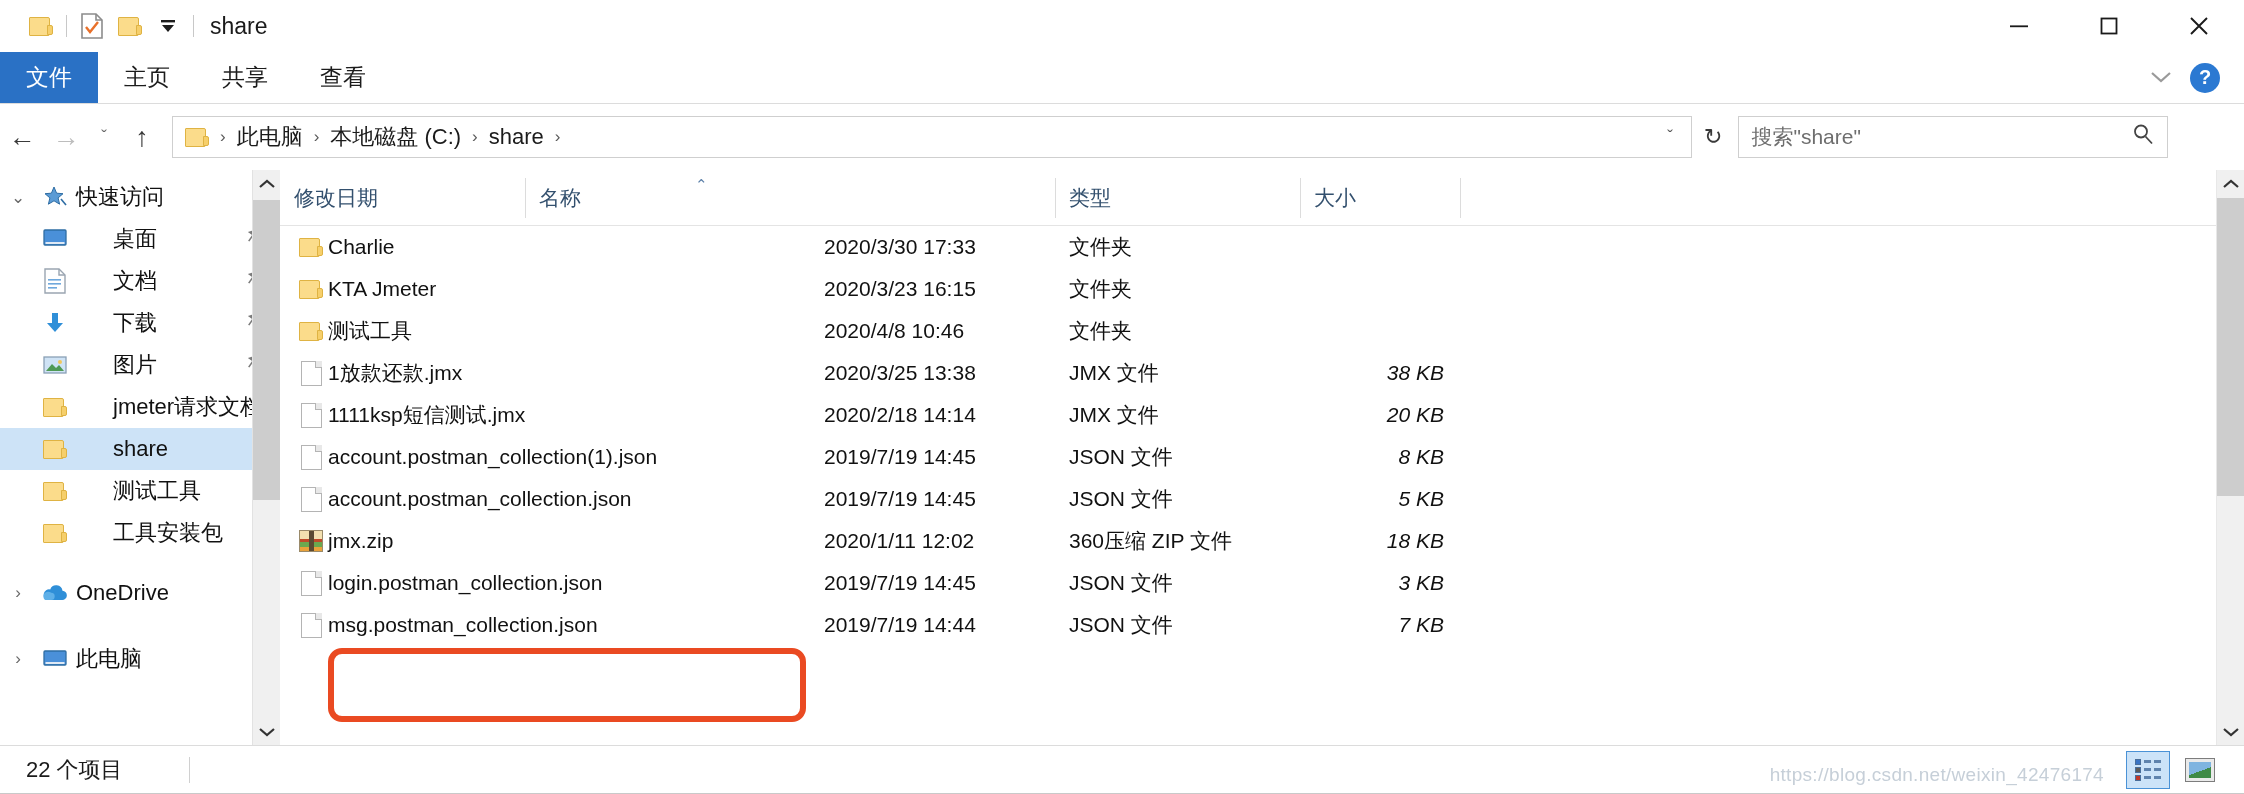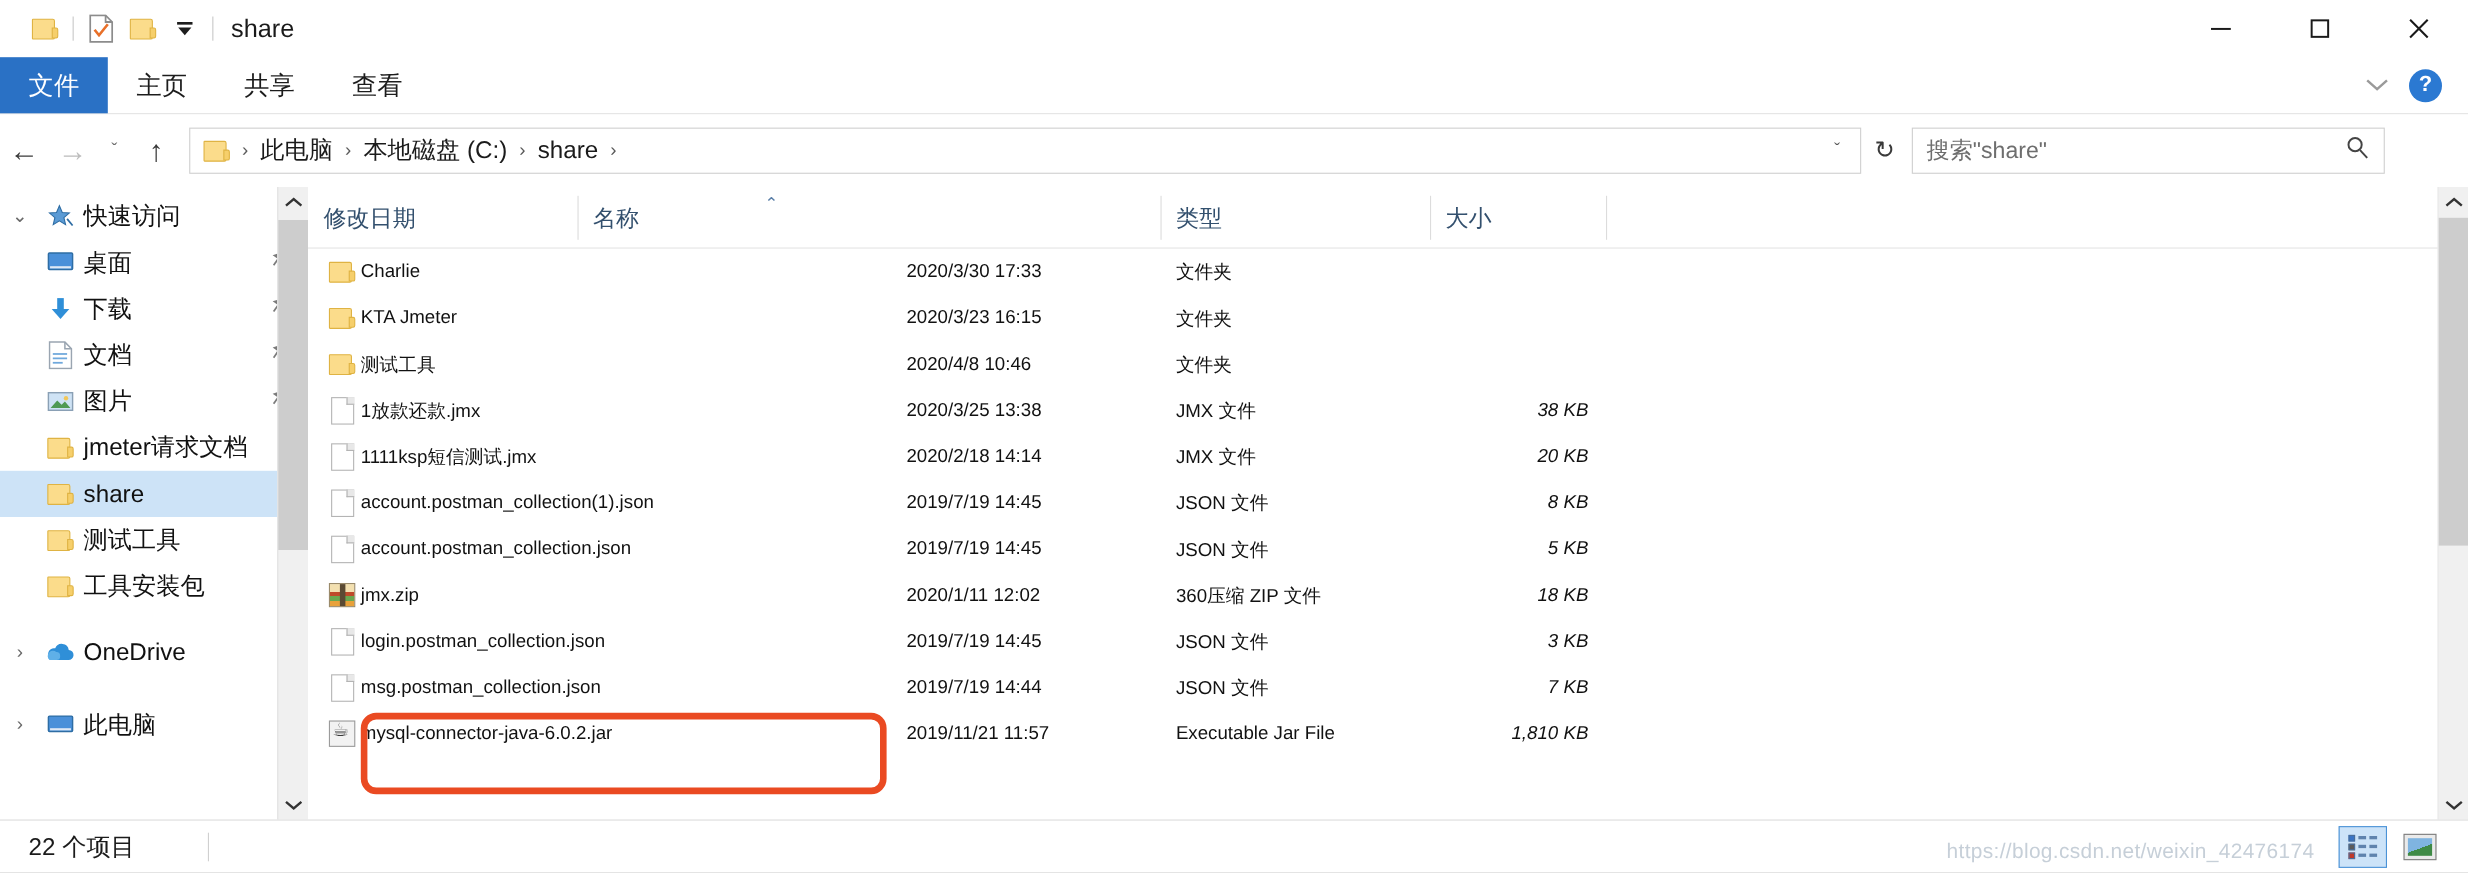--- a/index.html
+++ b/index.html
@@ -109,21 +109,21 @@
     font-size: 22px; color: #111; white-space: nowrap;
   }
   .nav-row.selected { background: #cde3f7; }
   .nav-exp { width: 36px; text-align: center; color: #6a6a6a; font-size: 17px; }
   .nav-ico { width: 38px; display: flex; align-items: center; justify-content: center; }
   .nav-label { padding-left: 2px; }
   .pin {
     margin-left: auto; color: #7b7b7b; font-size: 17px; padding-right: 10px;
     transform: rotate(35deg);
   }
-  .indent { padding-left: 36px; }
+  .indent { padding-left: 36px; gap: 37px; }
 
   
   #sb-scroll {
     position: absolute; right: 0; top: 0; width: 28px; height: 100%;
     background: #f0f0f0; border-left: 1px solid #e2e2e2;
   }
   #sb-scroll .arrow { height: 28px; display: flex; align-items: center; justify-content: center; color: #3d3d3d; font-size: 16px; }
   #sb-scroll .arrow.bot { position: absolute; bottom: 0; left: 0; right: 0; }
   #sb-scroll .thumb { position: absolute; top: 30px; left: 0; width: 28px; height: 300px; background: #cdcdcd; }
 
@@ -145,21 +145,21 @@
   .col.c-type { width: 245px; }
   .col.c-size { width: 160px; }
   .col-tail { flex: 1; height: 56px; position: relative; }
   .col-tail::before { content: ""; position: absolute; left: 0; top: 8px; bottom: 8px; width: 1px; background: #dcdcdc; }
   .sortarrow {
     position: absolute; left: 170px; top: 6px; color: #5a7fa8; font-size: 15px;
   }
 
   #rows { position: absolute; left: 0; top: 56px; right: 0; bottom: 0; }
   .frow {
-    height: 42px; display: flex; align-items: center; font-size: 17px; color: #111;
+    height: 42px; display: flex; align-items: center; font-size: 21px; color: #111;
     white-space: nowrap;
   }
   .cell-name { width: 530px; display: flex; align-items: center; padding-left: 14px; overflow: visible; }
   .cell-name .fico { width: 34px; display: flex; align-items: center; justify-content: center; }
   .cell-date { width: 245px; padding-left: 14px; }
   .cell-type { width: 245px; padding-left: 14px; }
   .cell-size { width: 160px; padding-right: 16px; text-align: right; font-style: italic; }
 
   
   .doc-ico { width: 21px; height: 25px; position: relative; }
@@ -366,55 +366,55 @@
         <span class="pin">
           <svg width="18" height="18" viewBox="0 0 18 18">
               <path d="M6 1h6v5l3 4H3l3-4z" fill="#7b7b7b"></path>
               <rect x="8.2" y="10" width="1.6" height="7" fill="#7b7b7b"></rect>
             </svg>
         </span>
       </div>
 
       <div class="nav-row indent">
         <span class="nav-ico">
+          <svg width="22" height="26" viewBox="0 0 22 26">
+            <path d="M1 1h14l6 6v18H1z" fill="#fff" stroke="#9aa5b1" stroke-width="1.4"></path>
+            <path d="M15 1v6h6" fill="none" stroke="#9aa5b1" stroke-width="1.4"></path>
+            <rect x="4" y="11" width="13" height="1.6" fill="#6fa8dc"></rect>
+            <rect x="4" y="15" width="13" height="1.6" fill="#6fa8dc"></rect>
+            <rect x="4" y="19" width="9" height="1.6" fill="#6fa8dc"></rect>
+          </svg>
+        </span>
+        <span class="nav-label">文档</span>
+        <span class="pin">
+          <svg width="18" height="18" viewBox="0 0 18 18">
+              <path d="M6 1h6v5l3 4H3l3-4z" fill="#7b7b7b"></path>
+              <rect x="8.2" y="10" width="1.6" height="7" fill="#7b7b7b"></rect>
+            </svg>
+        </span>
+      </div>
+
+      <div class="nav-row indent">
+        <span class="nav-ico">
           <svg width="24" height="24" viewBox="0 0 24 24">
             <rect x="9" y="2" width="6" height="11" fill="#2f8fd8"></rect>
             <path d="M4 12h16l-8 9z" fill="#2f8fd8"></path>
           </svg>
         </span>
         <span class="nav-label">下载</span>
         <span class="pin">
           <svg width="18" height="18" viewBox="0 0 18 18">
               <path d="M6 1h6v5l3 4H3l3-4z" fill="#7b7b7b"></path>
               <rect x="8.2" y="10" width="1.6" height="7" fill="#7b7b7b"></rect>
             </svg>
         </span>
       </div>
 
       <div class="nav-row indent">
         <span class="nav-ico">
-          <svg width="22" height="26" viewBox="0 0 22 26">
-            <path d="M1 1h14l6 6v18H1z" fill="#fff" stroke="#9aa5b1" stroke-width="1.4"></path>
-            <path d="M15 1v6h6" fill="none" stroke="#9aa5b1" stroke-width="1.4"></path>
-            <rect x="4" y="11" width="13" height="1.6" fill="#6fa8dc"></rect>
-            <rect x="4" y="15" width="13" height="1.6" fill="#6fa8dc"></rect>
-            <rect x="4" y="19" width="9" height="1.6" fill="#6fa8dc"></rect>
-          </svg>
-        </span>
-        <span class="nav-label">文档</span>
-        <span class="pin">
-          <svg width="18" height="18" viewBox="0 0 18 18">
-              <path d="M6 1h6v5l3 4H3l3-4z" fill="#7b7b7b"></path>
-              <rect x="8.2" y="10" width="1.6" height="7" fill="#7b7b7b"></rect>
-            </svg>
-        </span>
-      </div>
-
-      <div class="nav-row indent">
-        <span class="nav-ico">
           <svg width="26" height="22" viewBox="0 0 26 22">
             <rect x="2" y="3" width="22" height="16" fill="#cfe3f5" stroke="#8aa0b5" stroke-width="1.3"></rect>
             <path d="M4 17l6-7 4 4 3-3 5 6z" fill="#4f9a54"></path>
             <circle cx="18" cy="8" r="2" fill="#f1c75b"></circle>
           </svg>
         </span>
         <span class="nav-label">图片</span>
         <span class="pin">
           <svg width="18" height="18" viewBox="0 0 18 18">
               <path d="M6 1h6v5l3 4H3l3-4z" fill="#7b7b7b"></path>
@@ -655,31 +655,20 @@
                   <span class="fold"></span>
                 </span>
               </span>
             <span>msg.postman_collection.json</span>
           </div>
           <div class="cell-date">2019/7/19 14:44</div>
           <div class="cell-type">JSON 文件</div>
           <div class="cell-size">7 KB</div>
         </div>
 
-        <div class="frow">
-          <div class="cell-name">
-            <span class="fico">
-                <span class="jar-ico"></span>
-              </span>
-            <span>mysql-connector-java-6.0.2.jar</span>
-          </div>
-          <div class="cell-date">2019/11/21 11:57</div>
-          <div class="cell-type">Executable Jar File</div>
-          <div class="cell-size">1,810 KB</div>
-        </div>
 
 
       </div>
 
       <div id="main-scroll">
         <div class="arrow">
           <svg width="18" height="12" viewBox="0 0 18 12">
               <path d="M2 9l7-6 7 6" fill="none" stroke="#333" stroke-width="2.2"></path>
             </svg>
         </div>

